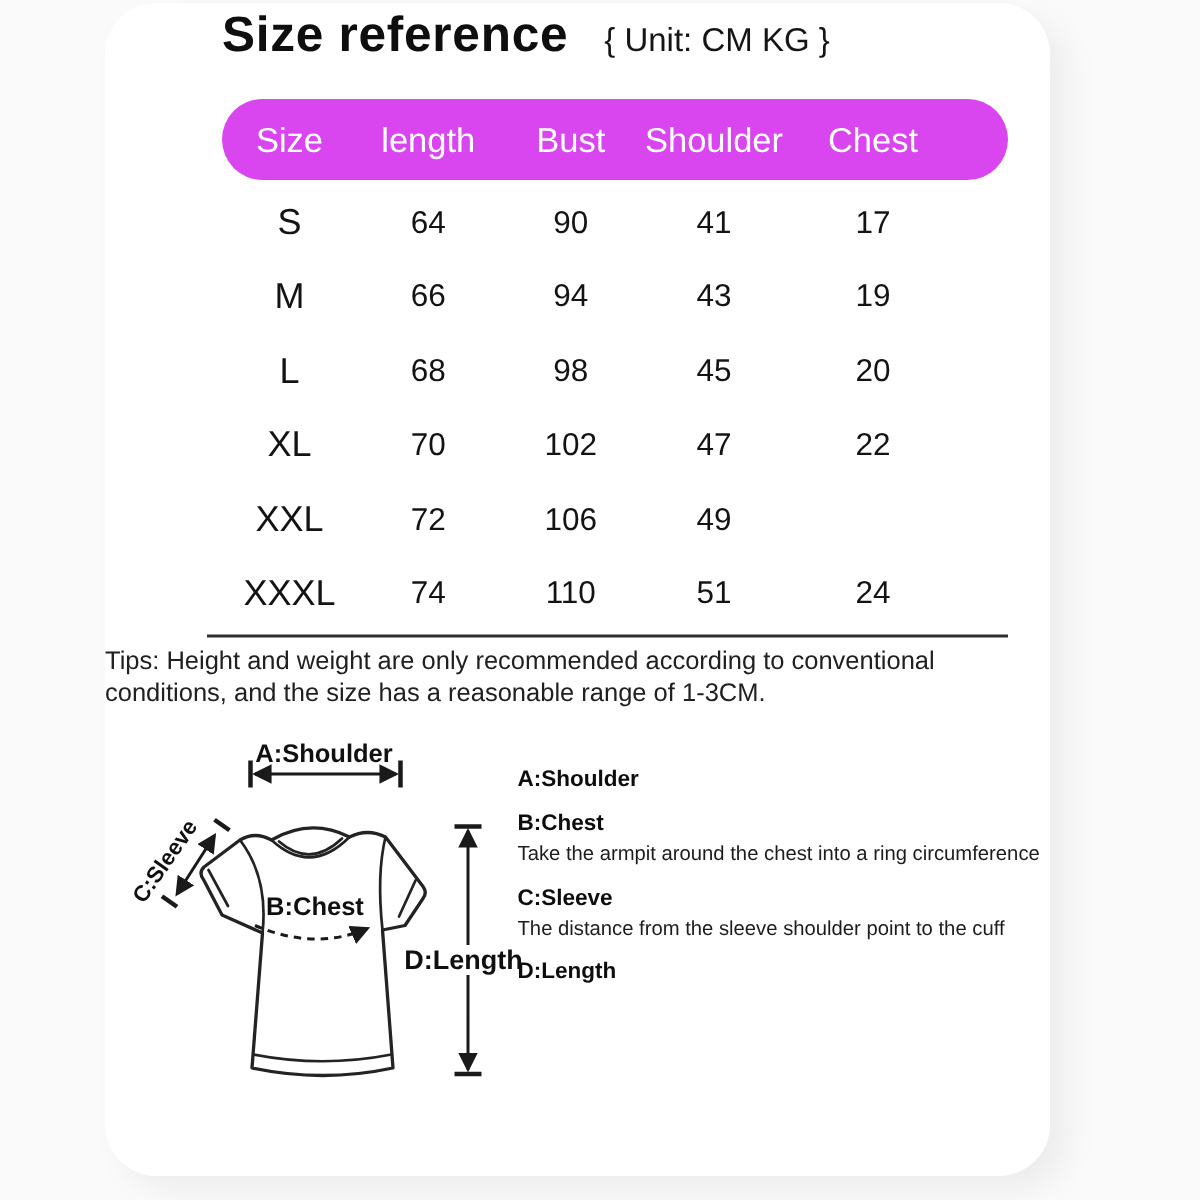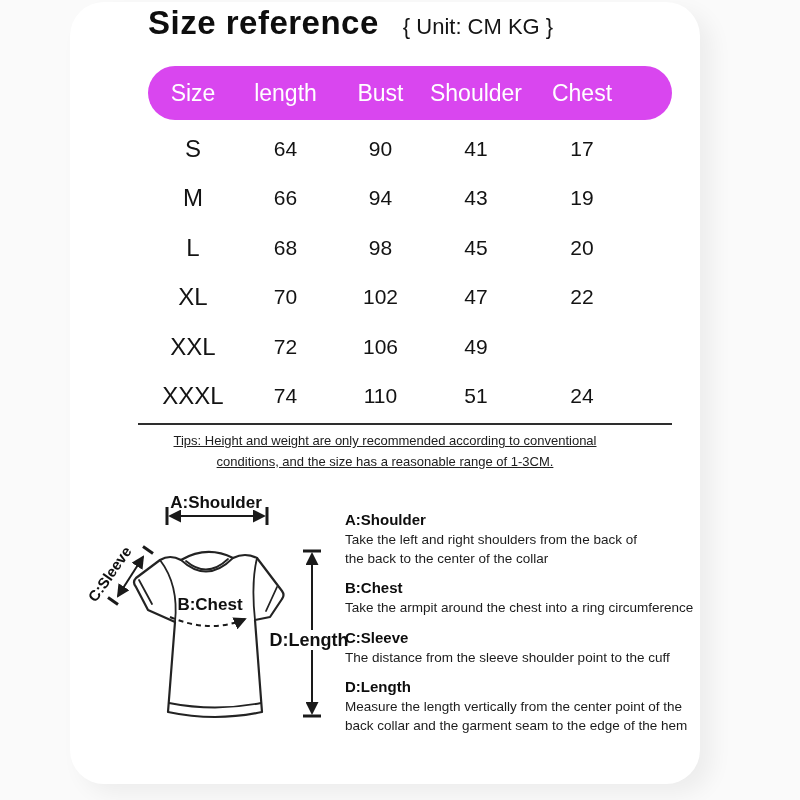--- a/index.html
+++ b/index.html
@@ -25,22 +25,22 @@
     display:grid;grid-template-columns:90px 95px 95px 96px 116px;align-items:center;
   }
   .hdr-pill .hcell{color:#ffffff;font-size:23px;text-align:center;}
   .tbody{position:absolute;left:78px;top:122px;width:524px;}
   .trow{display:grid;grid-template-columns:90px 95px 95px 96px 116px;height:49.5px;align-items:center;}
   .tcell{text-align:center;font-size:21px;color:#131313;}
   .tcell.size{font-size:24px;}
   .table-endline{position:absolute;left:68px;top:421px;width:534px;height:2px;background:#2e2e2e;}
   
   .tips{
-    position:absolute;left:0;top:429px;width:630px;text-align:center;
-    font-size:13px;line-height:20.5px;color:#202020;white-space:pre-line;text-decoration:underline;
+    position:absolute;left:0;top:429px;width:630px;text-align:left;
+    font-size:17px;line-height:20.5px;color:#202020;white-space:pre-line;
   }
   
   .diagram{position:absolute;left:10px;top:481px;width:275px;height:290px;}
   .diagram text{font-family:"Liberation Sans", sans-serif;font-weight:bold;fill:#101010;}
   
   .guide{position:absolute;left:275px;top:508px;width:360px;}
   .guide-item{margin-bottom:10px;}
   .guide-h{font-size:15px;font-weight:bold;color:#0d0d0d;line-height:19px;margin-bottom:2px;}
   .guide-d{font-size:13.5px;color:#1c1c1c;line-height:18.5px;white-space:pre-line;}
 </style>
@@ -156,31 +156,27 @@
       <line x1="223" y1="68" x2="241" y2="68" stroke-width="3"></line>
       <line x1="223" y1="233" x2="241" y2="233" stroke-width="3"></line>
     </g>
     <rect x="186" y="147" width="86" height="20" fill="#ffffff"></rect>
     <text x="229" y="163" text-anchor="middle" font-size="18">D:Length</text>
   </svg>
 
   <div class="guide">
     <div class="guide-item">
       <div class="guide-h">A:Shoulder</div>
-      <div class="guide-d">Take the left and right shoulders from the back of
-the back to the center of the collar</div>
     </div>
     <div class="guide-item">
       <div class="guide-h">B:Chest</div>
       <div class="guide-d">Take the armpit around the chest into a ring circumference</div>
     </div>
     <div class="guide-item">
       <div class="guide-h">C:Sleeve</div>
       <div class="guide-d">The distance from the sleeve shoulder point to the cuff</div>
     </div>
     <div class="guide-item">
       <div class="guide-h">D:Length</div>
-      <div class="guide-d">Measure the length vertically from the center point of the
-back collar and the garment seam to the edge of the hem</div>
     </div>
   </div>
 
 </div>
 
 </body></html>

